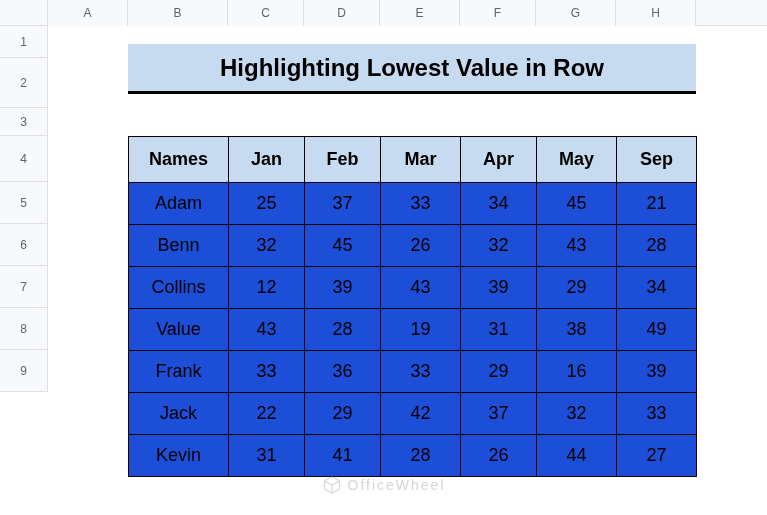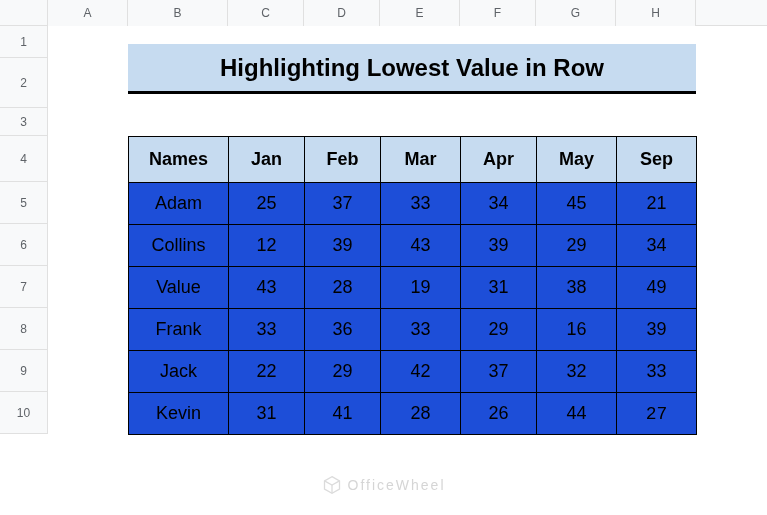--- a/index.html
+++ b/index.html
@@ -137,21 +137,20 @@
 
   <div class="row-header" style="height: 32px;">1</div>
       <div class="row-header" style="height: 50px;">2</div>
       <div class="row-header" style="height: 28px;">3</div>
       <div class="row-header" style="height: 46px;">4</div>
       <div class="row-header" style="height: 42px;">5</div>
       <div class="row-header" style="height: 42px;">6</div>
       <div class="row-header" style="height: 42px;">7</div>
       <div class="row-header" style="height: 42px;">8</div>
       <div class="row-header" style="height: 42px;">9</div>
-      <div class="row-header" style="height: 42px;">10</div>
     </div>
 
   <div class="grid-area">
     <div class="title-banner" style="left: 80px; top: 18px; width: 568px; height: 50px;">
       <span>Highlighting Lowest Value in Row</span>
     </div>
     <table class="data-table" style="left: 80px; top: 110px;">
       <thead>
         <tr>
             <th style="width: 100px; height: 46px;">Names</th>
@@ -167,20 +166,29 @@
           <tr>
             <td style="width: 100px; height: 42px;">Adam</td>
             <td style="width: 76px; height: 42px;">25</td>
             <td style="width: 76px; height: 42px;">37</td>
             <td style="width: 80px; height: 42px;">33</td>
             <td style="width: 76px; height: 42px;">34</td>
             <td style="width: 80px; height: 42px;">45</td>
             <td style="width: 80px; height: 42px;">21</td>
           </tr>
           <tr>
+            <td style="width: 100px; height: 42px;">Benn</td>
+            <td style="width: 76px; height: 42px;">32</td>
+            <td style="width: 76px; height: 42px;">45</td>
+            <td style="width: 80px; height: 42px;">26</td>
+            <td style="width: 76px; height: 42px;">32</td>
+            <td style="width: 80px; height: 42px;">43</td>
+            <td style="width: 80px; height: 42px;">28</td>
+          </tr>
+          <tr>
             <td style="width: 100px; height: 42px;">Collins</td>
             <td style="width: 76px; height: 42px;">12</td>
             <td style="width: 76px; height: 42px;">39</td>
             <td style="width: 80px; height: 42px;">43</td>
             <td style="width: 76px; height: 42px;">39</td>
             <td style="width: 80px; height: 42px;">29</td>
             <td style="width: 80px; height: 42px;">34</td>
           </tr>
           <tr>
             <td style="width: 100px; height: 42px;">Value</td>
@@ -209,21 +217,21 @@
             <td style="width: 80px; height: 42px;">32</td>
             <td style="width: 80px; height: 42px;">33</td>
           </tr>
           <tr>
             <td style="width: 100px; height: 42px;">Kevin</td>
             <td style="width: 76px; height: 42px;">31</td>
             <td style="width: 76px; height: 42px;">41</td>
             <td style="width: 80px; height: 42px;">28</td>
             <td style="width: 76px; height: 42px;">26</td>
             <td style="width: 80px; height: 42px;">44</td>
-            <td style="width: 80px; height: 42px; font-family: Liberation Mono, monospace;">27</td>
+            <td style="width: 80px; height: 42px;">27</td>
           </tr>
         </tbody>
     </table>
   </div>
 
   <div class="watermark">
     <svg viewBox="0 0 24 24" fill="none" stroke="#999" stroke-width="1.5">
       <polygon points="12,2 21,7 21,17 12,22 3,17 3,7"></polygon>
       <polyline points="3,7 12,12 21,7"></polyline>
       <line x1="12" y1="12" x2="12" y2="22"></line>

